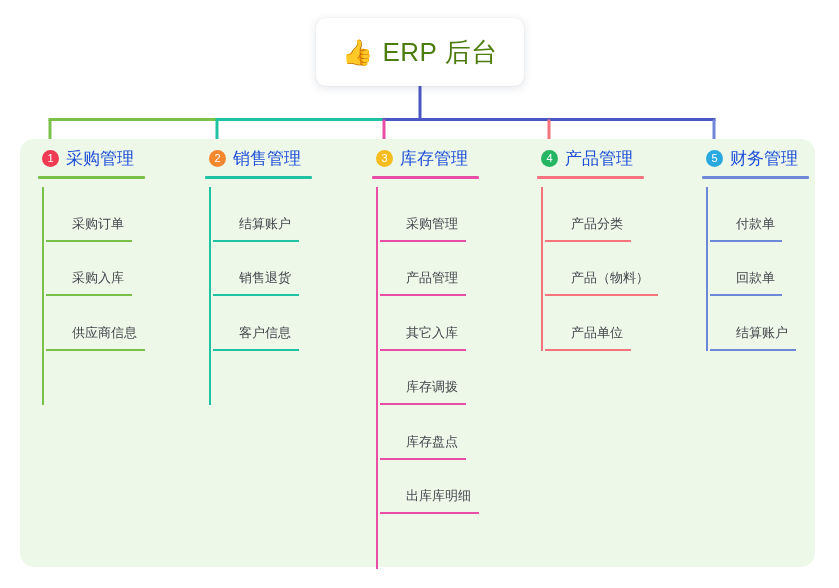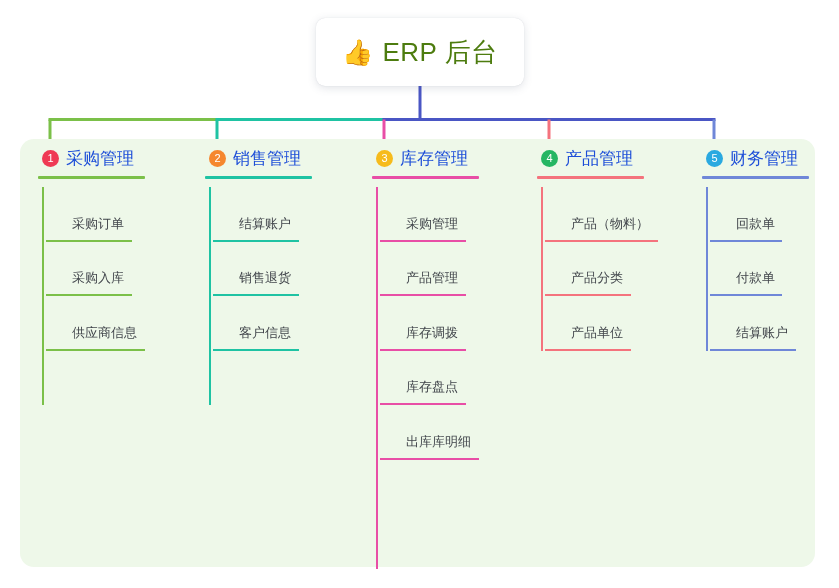--- a/index.html
+++ b/index.html
@@ -217,20 +217,24 @@
           <div class="spine" style="background: rgb(232, 78, 166); height: 382px;"></div>
           <div class="leaf">
             <span class="leaf-label">采购管理</span>
             <div class="leaf-rule" style="width: 86px; background: rgb(232, 78, 166);"></div>
           </div>
           <div class="leaf">
             <span class="leaf-label">产品管理</span>
             <div class="leaf-rule" style="width: 86px; background: rgb(232, 78, 166);"></div>
           </div>
           <div class="leaf">
+            <span class="leaf-label">其它入库</span>
+            <div class="leaf-rule" style="width: 86px; background: rgb(232, 78, 166);"></div>
+          </div>
+          <div class="leaf">
             <span class="leaf-label">库存调拨</span>
             <div class="leaf-rule" style="width: 86px; background: rgb(232, 78, 166);"></div>
           </div>
           <div class="leaf">
             <span class="leaf-label">库存盘点</span>
             <div class="leaf-rule" style="width: 86px; background: rgb(232, 78, 166);"></div>
           </div>
           <div class="leaf">
             <span class="leaf-label">出库库明细</span>
             <div class="leaf-rule" style="width: 99px; background: rgb(232, 78, 166);"></div>
@@ -239,50 +243,50 @@
       </div>
       <div class="branch" style="left: 537px;">
         <div class="branch-head">
           <span class="badge" style="background: rgb(37, 182, 99);">4</span>
           <span class="branch-title">产品管理</span>
         </div>
         <div class="head-rule" style="width: 107px; background: rgb(244, 115, 125);"></div>
         <div class="leaves">
           <div class="spine" style="background: rgb(244, 115, 125); height: 164px;"></div>
           <div class="leaf">
+            <span class="leaf-label">产品分类</span>
+            <div class="leaf-rule" style="width: 86px; background: rgb(244, 115, 125);"></div>
+          </div>
+          <div class="leaf">
             <span class="leaf-label">产品（物料）</span>
             <div class="leaf-rule" style="width: 113px; background: rgb(244, 115, 125);"></div>
           </div>
           <div class="leaf">
-            <span class="leaf-label">产品分类</span>
-            <div class="leaf-rule" style="width: 86px; background: rgb(244, 115, 125);"></div>
-          </div>
-          <div class="leaf">
             <span class="leaf-label">产品单位</span>
             <div class="leaf-rule" style="width: 86px; background: rgb(244, 115, 125);"></div>
           </div>
         </div>
       </div>
       <div class="branch" style="left: 702px;">
         <div class="branch-head">
           <span class="badge" style="background: rgb(42, 169, 224);">5</span>
           <span class="branch-title">财务管理</span>
         </div>
         <div class="head-rule" style="width: 107px; background: rgb(111, 135, 216);"></div>
         <div class="leaves">
           <div class="spine" style="background: rgb(111, 135, 216); height: 164px;"></div>
           <div class="leaf">
+            <span class="leaf-label">付款单</span>
+            <div class="leaf-rule" style="width: 72px; background: rgb(111, 135, 216);"></div>
+          </div>
+          <div class="leaf">
             <span class="leaf-label">回款单</span>
             <div class="leaf-rule" style="width: 72px; background: rgb(111, 135, 216);"></div>
           </div>
           <div class="leaf">
-            <span class="leaf-label">付款单</span>
-            <div class="leaf-rule" style="width: 72px; background: rgb(111, 135, 216);"></div>
-          </div>
-          <div class="leaf">
             <span class="leaf-label">结算账户</span>
             <div class="leaf-rule" style="width: 86px; background: rgb(111, 135, 216);"></div>
           </div>
         </div>
       </div>
     </div>
 
 </div>
 
 </body></html>

